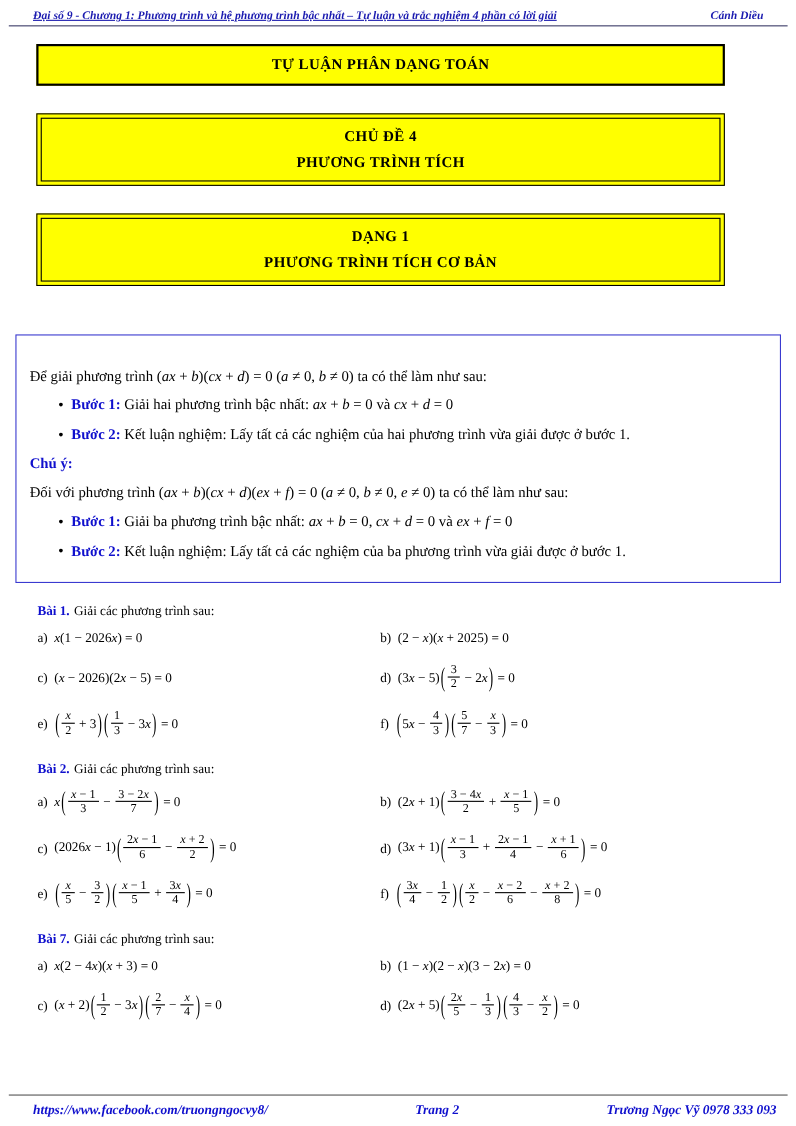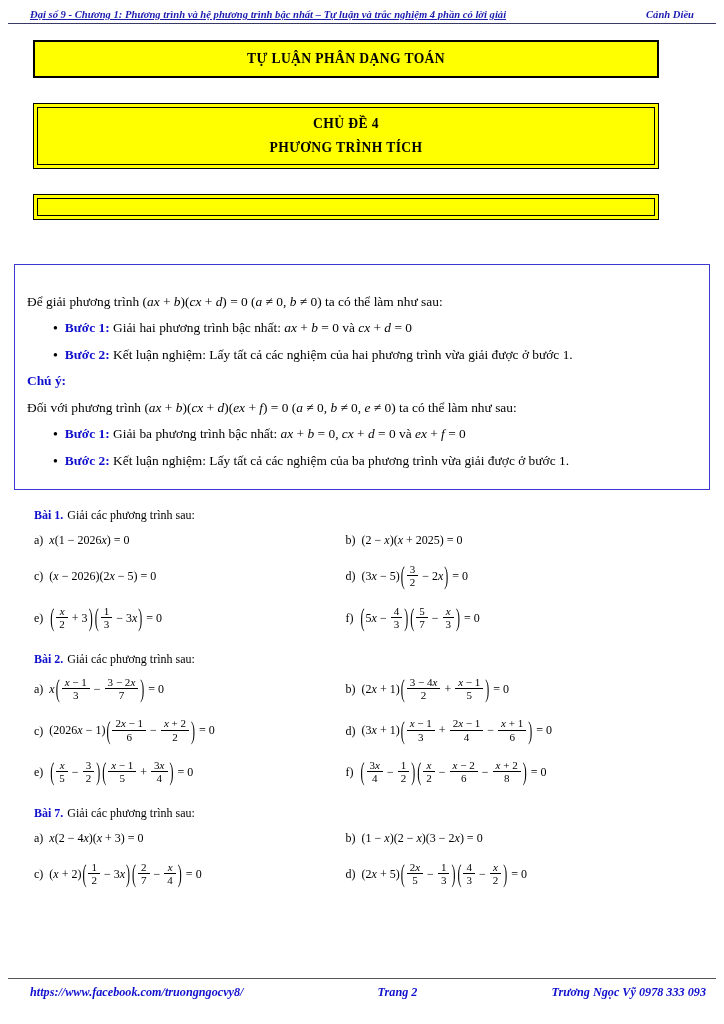--- a/index.html
+++ b/index.html
@@ -53,21 +53,21 @@
   #exercises{margin:18px 34px 0;font-size:12px;}
   .ex-header{margin:12px 0 2px;}
   .ex-title{color:var(--accent-blue,#0f0fcd);font-weight:bold;}
   .ex-prompt{margin-left:4px;}
   .ex-grid{display:grid;grid-template-columns:47.5% 52.5%;}
   .ex-item{margin:8px 0;display:flex;align-items:center;gap:6px;}
   .ex-label{flex:none;}
   .formula{white-space:nowrap;}
   
   .doc-footer{
-    position:absolute;left:8px;right:8px;bottom:24px;
+    position:absolute;left:8px;right:8px;bottom:7px;
     border-top:1.3px solid #555;
     padding:6px 10px 0 22px;
     display:flex;justify-content:space-between;align-items:baseline;
     font-size:12.2px;font-weight:bold;font-style:italic;
     color:var(--accent-blue,#0f0fcd);
   }
 </style>
 </head>
 <body>
 
@@ -87,20 +87,22 @@
 
   <div class="banner double">
     <div class="banner-inner">
       <div class="banner-line">CHỦ ĐỀ 4</div>
       <div class="banner-line">PHƯƠNG TRÌNH TÍCH</div>
     </div>
   </div>
 
   <div class="banner double">
     <div class="banner-inner">
+      <div class="banner-line">DẠNG 1</div>
+      <div class="banner-line">PHƯƠNG TRÌNH TÍCH CƠ BẢN</div>
     </div>
   </div>
 
   <div class="theory">
     <div id="theory-lines">
         <div class="theory-line"><span>Để giải phương trình </span><span class="math">(<i>ax</i> + <i>b</i>)(<i>cx</i> + <i>d</i>) = 0  (<i>a</i> ≠ 0, <i>b</i> ≠ 0)</span><span> ta có thể làm như sau:</span></div>
         <div class="theory-line indent"><span class="bullet">●</span><span class="seg-b">Bước 1:</span><span> Giải hai phương trình bậc nhất: </span><span class="math"><i>ax</i> + <i>b</i> = 0</span><span> và </span><span class="math"><i>cx</i> + <i>d</i> = 0</span></div>
         <div class="theory-line indent"><span class="bullet">●</span><span class="seg-b">Bước 2:</span><span> Kết luận nghiệm: Lấy tất cả các nghiệm của hai phương trình vừa giải được ở bước 1.</span></div>
         <div class="theory-line"><span class="seg-b">Chú ý:</span></div>
         <div class="theory-line"><span>Đối với phương trình </span><span class="math">(<i>ax</i> + <i>b</i>)(<i>cx</i> + <i>d</i>)(<i>ex</i> + <i>f</i>) = 0  (<i>a</i> ≠ 0, <i>b</i> ≠ 0, <i>e</i> ≠ 0)</span><span> ta có thể làm như sau:</span></div>

